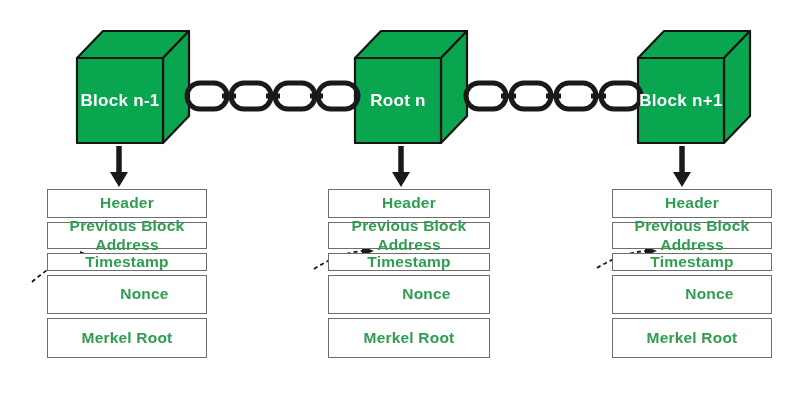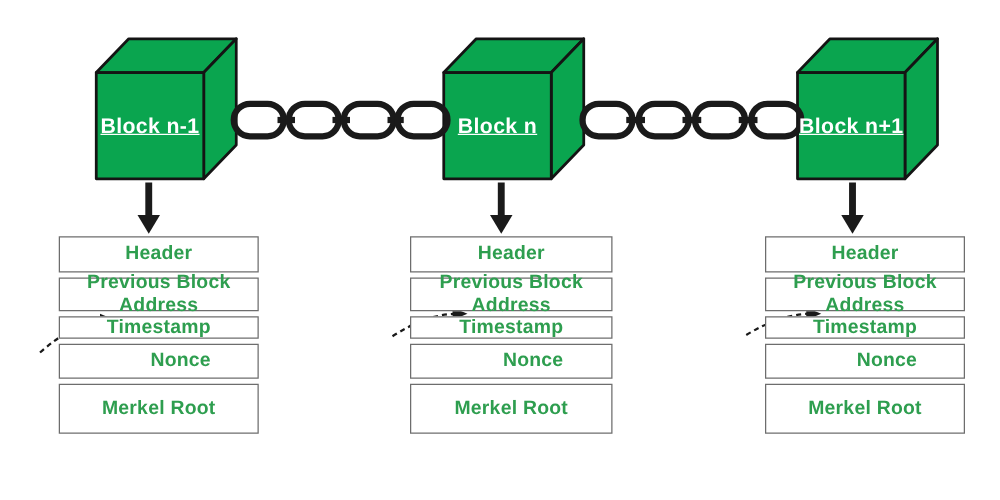--- a/index.html
+++ b/index.html
@@ -28,21 +28,20 @@
   .arrow-shaft { stroke: var(--connector-black); stroke-width: 5.5; }
   .arrow-head { fill: var(--connector-black); }
   .dashed-curve { fill: none; stroke: var(--connector-black); stroke-width: 1.8; stroke-dasharray: 4 3.2; }
 
   .cube-label {
     position: absolute;
     display: flex; align-items: center; justify-content: center;
     color: var(--block-label-color);
     font-size: 17px; font-weight: 700; letter-spacing: 0.3px;
     white-space: nowrap;
-    text-decoration: underline;
   }
   .cube-label-1 { left: 77px;  top: 58px; width: 86px; height: 85px; }
   .cube-label-2 { left: 355px; top: 58px; width: 86px; height: 85px; }
   .cube-label-3 { left: 638px; top: 58px; width: 86px; height: 85px; }
 
   .stack {
     position: absolute; top: 189px;
     display: flex; flex-direction: column; gap: 4px;
   }
   .stack-1 { left: 47px;  width: 160px; }
@@ -55,21 +54,21 @@
     display: flex; align-items: center; justify-content: center;
     text-align: center;
     color: var(--field-text-green);
     font-size: 15.5px; font-weight: 700; letter-spacing: 0.2px;
     line-height: 1.22;
     padding: 0 6px;
   }
   .cell:nth-child(1) { height: 29px; }
   .cell:nth-child(2) { height: 27px; }
   .cell:nth-child(3) { height: 18px; }
-  .cell:nth-child(4) { height: 28px; padding-left: 41px; }
+  .cell:nth-child(4) { height: 39px; padding-left: 41px; }
   .cell:nth-child(5) { height: 40px; }
 </style>
 </head>
 <body>
 
 <svg id="diagram-canvas" width="800" height="400" viewBox="0 0 800 400">
 
   <g>
     <polygon class="cube-face" points="77,58 103,31 189,31 163,58"></polygon>
     <polygon class="cube-face" points="163,58 189,31 189,116 163,143"></polygon>
@@ -129,21 +128,21 @@
     <path class="dashed-curve" d="M314,269 Q340,252 364,251"></path>
     <polygon class="arrow-head" points="362,246 374,251 362,256"></polygon>
   </g>
   <g>
     <path class="dashed-curve" d="M597,268 Q623,252 647,251"></path>
     <polygon class="arrow-head" points="645,246 657,251 645,256"></polygon>
   </g>
 </svg>
 
 <div class="cube-label cube-label-1">Block n-1</div>
-<div class="cube-label cube-label-2">Block n</div>
+<div class="cube-label cube-label-2">Root n</div>
 <div class="cube-label cube-label-3">Block n+1</div>
 
 <div class="stack stack-1">
   <div class="cell">Header</div>
   <div class="cell">Previous Block Address</div>
   <div class="cell">Timestamp</div>
   <div class="cell">Nonce</div>
   <div class="cell">Merkel Root</div>
 </div>
 

